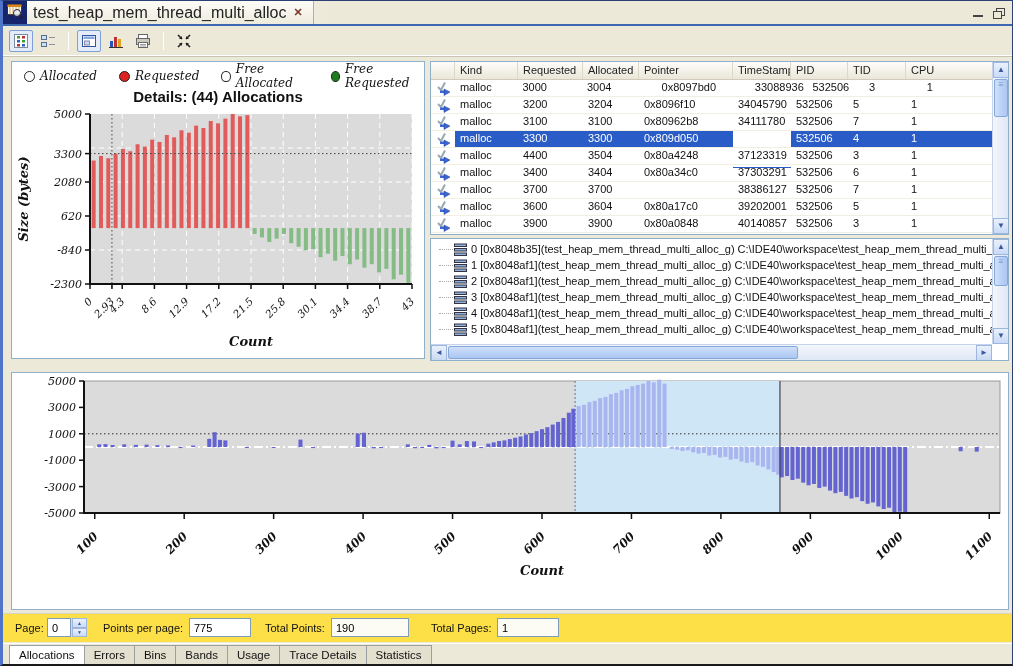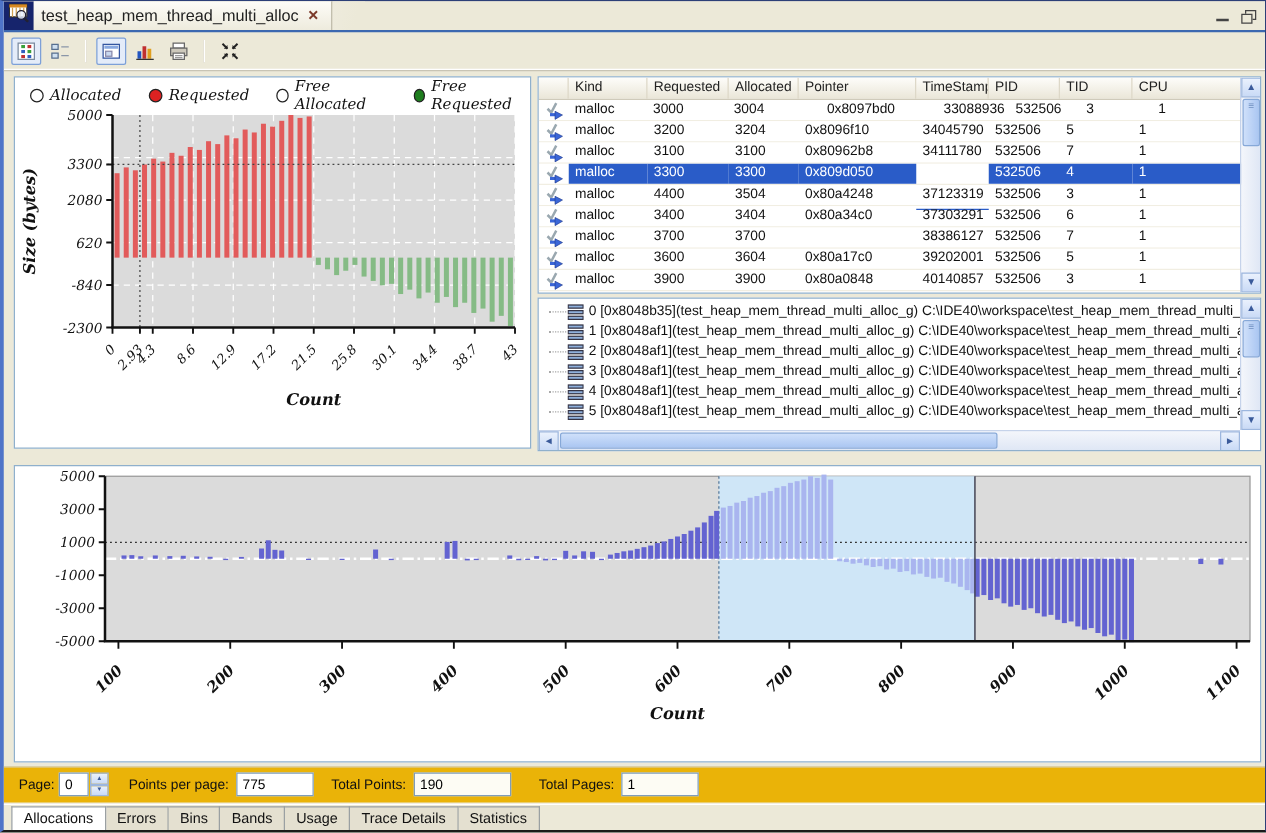--- a/index.html
+++ b/index.html
@@ -9,21 +9,21 @@
     position:relative; width:1013px; height:666px; background:#ece9d8;
     border-top:1px solid #2c3f77; border-right:1px solid #2c3f77;
     border-bottom:2px solid #1a1a1a; border-left:3px solid #4f74c8;
     overflow:hidden;
   }
   
   .tabstrip { height:25px; display:flex; align-items:stretch; background:#ece9d8; border-bottom:2px solid #3c68b0; }
   .view-icon-block { width:24px; background:#16246c; display:flex; align-items:center; justify-content:center; }
   .editor-tab { display:flex; align-items:center; gap:7px; padding:0 10px 0 6px;
     background:linear-gradient(#fdfcf8,#eeebdd); border-right:1px solid #b4b09e; }
-  .editor-tab .tab-label { font-size:13px; color:#222; }
+  .editor-tab .tab-label { font-size:16px; color:#222; }
   .editor-tab .tab-close { font-size:11px; font-weight:bold; color:#7c3a2a; cursor:default; }
   .tab-curve { width:26px; background:linear-gradient(105deg,#eeebdd 0%, #ece9d8 70%); }
   .strip-spacer { flex:1; }
   .win-buttons { display:flex; align-items:center; gap:10px; padding-right:8px; }
   .min-glyph { width:10px; height:9px; border-bottom:2px solid #444; }
   .restore-glyph { position:relative; width:11px; height:10px; }
   .restore-glyph::before { content:""; position:absolute; left:3px; top:0; width:7px; height:6px; border:1px solid #444; background:#ece9d8; }
   .restore-glyph::after  { content:""; position:absolute; left:0; top:3px; width:7px; height:6px; border:1px solid #444; background:#ece9d8; }
   
   .toolbar { height:31px; display:flex; align-items:center; gap:3px; padding-left:6px;
@@ -57,21 +57,21 @@
   .hscroll .scroll-btn { top:0; }
   .hthumb { position:absolute; top:1px; height:13px; background:linear-gradient(#cfe0fa,#aac6f2); border:1px solid #86a8d8; border-radius:2px; }
   
   .stack-rows { position:absolute; left:0; top:2px; right:16px; bottom:16px; overflow:hidden; }
   .stack-row { display:flex; align-items:center; height:16px; white-space:nowrap; font-size:11px; color:#111; overflow:hidden; }
   .tree-dots { width:14px; height:1px; border-top:1px dotted #a8a8a8; margin-left:8px; flex:0 0 auto; }
   .stack-icon { flex:0 0 auto; margin:0 4px 0 1px; }
   
   .overview-title { text-align:center; font-weight:bold; font-size:15px; color:#111; height:22px; padding-top:4px; }
   
-  .controls-row { position:absolute; left:0; top:612px; width:100%; height:29px; background:#eab308; border-top:1px solid #d8d4c4; font-size:11px; color:#111; }
+  .controls-row { position:absolute; left:0; top:612px; width:100%; height:29px; background:#fde047; border-top:1px solid #d8d4c4; font-size:11px; color:#111; }
   .ctl-label { position:absolute; top:8px; }
   .ctl-box { position:absolute; top:4px; height:19px; border:1px solid #7f9db9; background:#fff; font-size:11px; padding:2px 4px; font-family:"Liberation Sans",sans-serif; }
   .ctl-box.ro { background:#fdfcf4; }
   .spin { position:absolute; top:4px; width:15px; height:19px; display:flex; flex-direction:column; }
   .spin button { flex:1; font-size:5px; line-height:4px; color:#3a5a9a; background:linear-gradient(#eaf1fd,#c9daf6); border:1px solid #9cb6de; padding:0; }
   
   .bottom-tabs { position:absolute; left:0; top:642px; width:100%; height:22px; background:#ece9d8; display:flex; align-items:flex-end; padding-left:6px; border-top:1px solid #fff; }
   .btab { font-size:11.5px; color:#111; padding:3px 9px 4px 9px; border:1px solid #9aa0a2; border-bottom:none; background:#e4e0d0; margin-right:0; }
   .btab + .btab { border-left:none; }
   .btab.active { background:#fff; position:relative; top:0; }
@@ -179,20 +179,21 @@
         </span>
         <span class="legend-item">
           <span class="legend-swatch" style="background: rgb(255, 255, 255);"></span>
           <span>Free Allocated</span>
         </span>
         <span class="legend-item">
           <span class="legend-swatch" style="background: rgb(30, 125, 30);"></span>
           <span>Free Requested</span>
         </span>
       </div>
+    <div class="chart-title">Details: (44) Allocations</div>
     <svg id="details-chart" width="410" height="248">
         <rect x="78" y="6" width="322" height="170" fill="#dbdbdb"></rect>
         <line x1="78" y1="40" x2="400" y2="40" stroke="#fff" stroke-dasharray="5,4"></line>
         <line x1="78" y1="74" x2="400" y2="74" stroke="#fff" stroke-dasharray="5,4"></line>
         <line x1="78" y1="108" x2="400" y2="108" stroke="#fff" stroke-dasharray="5,4"></line>
         <line x1="78" y1="142" x2="400" y2="142" stroke="#fff" stroke-dasharray="5,4"></line>
         <line x1="110.19999999999999" y1="6" x2="110.19999999999999" y2="176" stroke="#fff" stroke-dasharray="5,4"></line>
         <line x1="142.39999999999998" y1="6" x2="142.39999999999998" y2="176" stroke="#fff" stroke-dasharray="5,4"></line>
         <line x1="174.6" y1="6" x2="174.6" y2="176" stroke="#fff" stroke-dasharray="5,4"></line>
         <line x1="206.79999999999998" y1="6" x2="206.79999999999998" y2="176" stroke="#fff" stroke-dasharray="5,4"></line>

